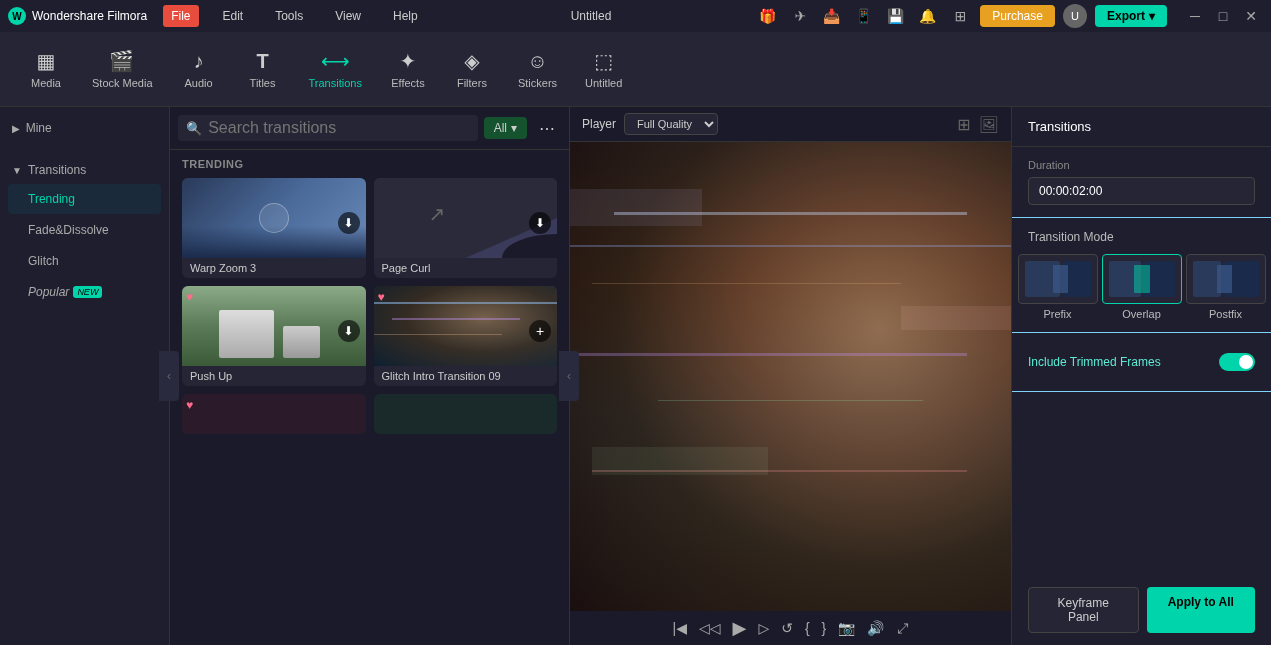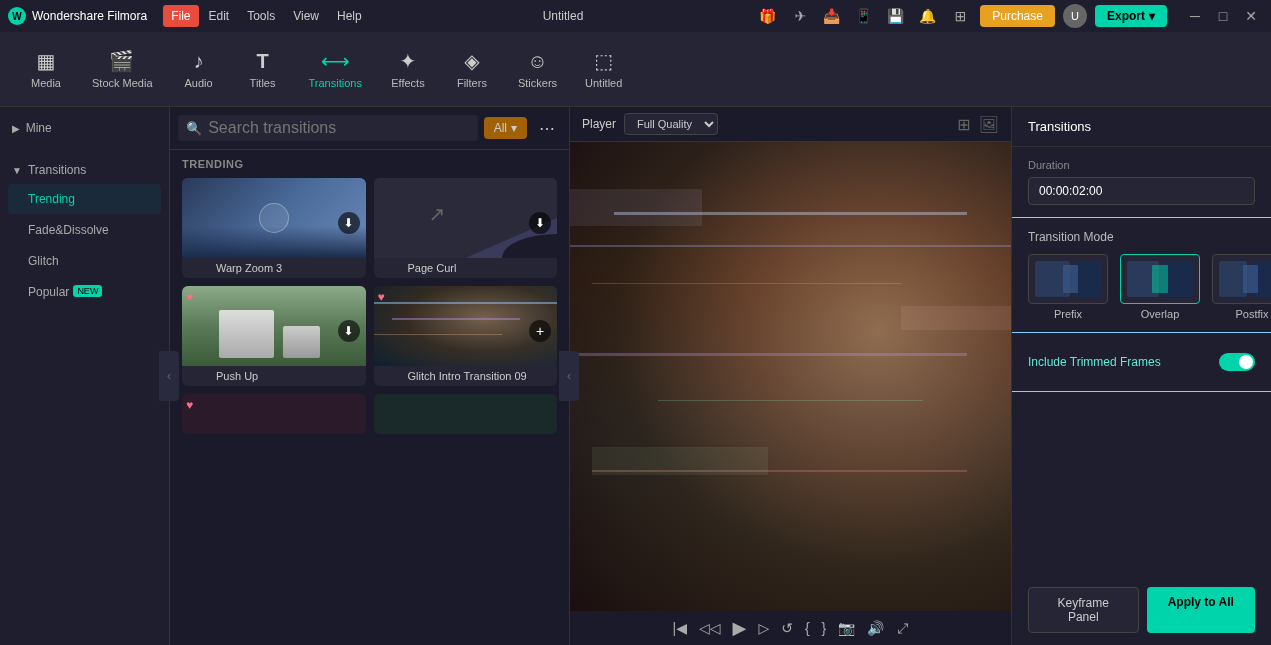--- a/index.html
+++ b/index.html
@@ -3,21 +3,21 @@
   <meta charset="utf-8">
   <style>
     * { box-sizing: border-box; margin: 0; padding: 0; }
     body { background: #1a1a2e; color: #ccc; font-family: 'Segoe UI', Arial, sans-serif; font-size: 12px; overflow: hidden; width: 1271px; height: 645px; }
 
     
     #titlebar { display: flex; align-items: center; background: #1e1e2e; height: 32px; padding: 0 8px; gap: 8px; }
     #titlebar .app-logo { display: flex; align-items: center; gap: 6px; }
     #titlebar .app-logo .logo-icon { width: 18px; height: 18px; background: #00d4aa; border-radius: 50%; display: flex; align-items: center; justify-content: center; font-size: 10px; color: #000; font-weight: bold; }
     #titlebar .app-name { color: #fff; font-size: 12px; font-weight: 500; }
-    #titlebar .menu-items { display: flex; gap: 2px; margin-left: 8px; }
+    #titlebar .menu-items { display: flex; gap: 16px; margin-left: 8px; }
     #titlebar .menu-item { color: #ccc; padding: 4px 8px; cursor: pointer; border-radius: 3px; font-size: 12px; }
     #titlebar .menu-item.active { background: #e74c3c; color: #fff; }
     #titlebar .title { flex: 1; text-align: center; color: #ccc; font-size: 12px; }
     #titlebar .right-controls { display: flex; align-items: center; gap: 8px; }
     #titlebar .icon-btn { width: 24px; height: 24px; display: flex; align-items: center; justify-content: center; color: #aaa; cursor: pointer; font-size: 14px; }
     #titlebar .purchase-btn { background: #e8a020; color: #fff; padding: 4px 12px; border-radius: 4px; cursor: pointer; font-size: 12px; font-weight: 500; }
     #titlebar .user-icon { width: 24px; height: 24px; background: #666; border-radius: 50%; display: flex; align-items: center; justify-content: center; color: #fff; font-size: 11px; }
     #titlebar .export-btn { background: #00d4aa; color: #000; padding: 4px 12px; border-radius: 4px; cursor: pointer; font-size: 12px; font-weight: 600; display: flex; align-items: center; gap: 4px; }
     #titlebar .win-controls { display: flex; gap: 4px; margin-left: 8px; }
     #titlebar .win-btn { width: 24px; height: 24px; display: flex; align-items: center; justify-content: center; color: #aaa; cursor: pointer; font-size: 14px; border-radius: 3px; }
@@ -43,27 +43,27 @@
     .new-badge { background: #00d4aa; color: #000; font-size: 9px; padding: 1px 4px; border-radius: 3px; margin-left: 4px; }
 
     
     #content-area { display: flex; flex: 1; }
 
     
     #transitions-list { width: 400px; background: #1a1a2a; border-right: 1px solid #333; display: flex; flex-direction: column; position: relative; }
     #transitions-header { display: flex; align-items: center; padding: 8px; gap: 6px; border-bottom: 1px solid #333; }
     #search-box { flex: 1; display: flex; align-items: center; background: #252535; border-radius: 4px; padding: 4px 8px; gap: 6px; }
     #search-box input { background: none; border: none; outline: none; color: #ccc; font-size: 16px; flex: 1; }
-    .filter-btn { background: #a16207; border: none; color: #ccc; padding: 4px 10px; border-radius: 4px; cursor: pointer; display: flex; align-items: center; gap: 4px; font-size: 12px; }
+    .filter-btn { background: #14532d; border: none; color: #ccc; padding: 4px 10px; border-radius: 4px; cursor: pointer; display: flex; align-items: center; gap: 4px; font-size: 12px; }
     .more-btn { background: none; border: none; color: #ccc; cursor: pointer; font-size: 16px; padding: 2px 6px; }
     .trending-label { padding: 8px 12px; font-size: 11px; color: #888; font-weight: 600; letter-spacing: 0.5px; }
     .transitions-grid { display: grid; grid-template-columns: 1fr 1fr; gap: 8px; padding: 0 12px 8px; overflow-y: auto; }
     .transition-card { background: #252535; border-radius: 6px; overflow: hidden; cursor: pointer; position: relative; }
     .transition-thumb { width: 100%; height: 80px; background: #333; display: flex; align-items: center; justify-content: center; position: relative; overflow: hidden; }
-    .transition-card .card-label { padding: 4px 8px; font-size: 11px; color: #ccc; margin-left: 26px; }
+    .transition-card .card-label { padding: 4px 8px; font-size: 11px; color: #ccc; }
     .card-add-btn { position: absolute; bottom: 24px; right: 6px; width: 22px; height: 22px; background: rgba(0,0,0,0.6); border-radius: 50%; display: flex; align-items: center; justify-content: center; color: #fff; font-size: 14px; }
     .card-download-btn { position: absolute; bottom: 24px; right: 6px; width: 22px; height: 22px; background: rgba(0,0,0,0.6); border-radius: 50%; display: flex; align-items: center; justify-content: center; color: #fff; font-size: 12px; }
     .card-heart { position: absolute; top: 4px; left: 4px; color: #ff6b8a; font-size: 12px; }
     .collapse-handle { position: absolute; right: -10px; top: 50%; transform: translateY(-50%); width: 20px; height: 50px; background: #2a2a3e; border-radius: 0 4px 4px 0; display: flex; align-items: center; justify-content: center; cursor: pointer; color: #666; z-index: 10; }
 
     
     #video-preview { flex: 1; background: #111; display: flex; flex-direction: column; }
     #preview-header { display: flex; align-items: center; padding: 6px 12px; background: #1a1a2a; border-bottom: 1px solid #333; gap: 8px; }
     #preview-header .player-label { color: #ccc; font-size: 12px; }
     .quality-select { background: #252535; border: 1px solid #444; color: #ccc; padding: 3px 8px; border-radius: 4px; font-size: 11px; cursor: pointer; }
@@ -85,21 +85,21 @@
     #right-panel-header { padding: 12px 16px; border-bottom: 1px solid #333; }
     #right-panel-header .panel-title { color: #fff; font-size: 13px; font-weight: 500; }
     .property-section { padding: 12px 16px; border-bottom: 1px solid #7dd3fc; }
     .property-label { color: #888; font-size: 11px; margin-bottom: 6px; }
     .duration-input { background: #252535; border: 1px solid #444; color: #fff; padding: 6px 10px; border-radius: 4px; font-size: 12px; width: 100%; }
     .property-label-main { color: #bbb; font-size: 12px; margin-bottom: 10px; }
     .transition-mode-item { display: flex; flex-direction: column; align-items: center; gap: 4px; }
     .mode-thumb { width: 80px; height: 50px; background: #252535; border-radius: 4px; border: 1px solid #444; display: flex; align-items: center; justify-content: center; cursor: pointer; overflow: hidden; }
     .mode-thumb.active { border-color: #00d4aa; }
     .mode-label { color: #bbb; font-size: 11px; }
-    .modes-row { display: flex; gap: 12px; }
+    .modes-row { display: flex; gap: 4px; justify-content: center; }
     .toggle-row { display: flex; align-items: center; justify-content: space-between; padding: 8px 0; }
     .toggle-label { color: #5eead4; font-size: 12px; }
     .toggle-switch { width: 36px; height: 18px; background: #00d4aa; border-radius: 9px; position: relative; cursor: pointer; }
     .toggle-knob { width: 14px; height: 14px; background: #fff; border-radius: 50%; position: absolute; right: 2px; top: 2px; }
 
     
     #right-panel-footer { margin-top: auto; padding: 12px 16px; display: flex; gap: 8px; }
     .keyframe-btn { background: #252535; border: 1px solid #444; color: #ccc; padding: 8px 12px; border-radius: 4px; cursor: pointer; font-size: 12px; flex: 1; }
     .apply-all-btn { background: #00d4aa; color: #000; padding: 8px 12px; border-radius: 4px; cursor: pointer; font-size: 12px; font-weight: 600; flex: 1; text-align: center; }
 
@@ -207,21 +207,21 @@
       </div>
     </div>
     <div class="sidebar-section">
       <div class="sidebar-section-header">
         <span class="arrow">▼</span>
         <span>Transitions</span>
       </div>
       <div class="sidebar-item active">Trending</div>
       <div class="sidebar-item">Fade&amp;Dissolve</div>
       <div class="sidebar-item">Glitch</div>
-      <div class="sidebar-item" style="display:flex;align-items:flex-start;">
+      <div class="sidebar-item" style="display:flex;align-items:center;font-style:italic;">
         <span>Popular</span>
         <span class="new-badge">NEW</span>
       </div>
     </div>
     <div class="collapse-handle">‹</div>
   </div>
 
   <div id="content-area">
 
     <div id="transitions-list">

